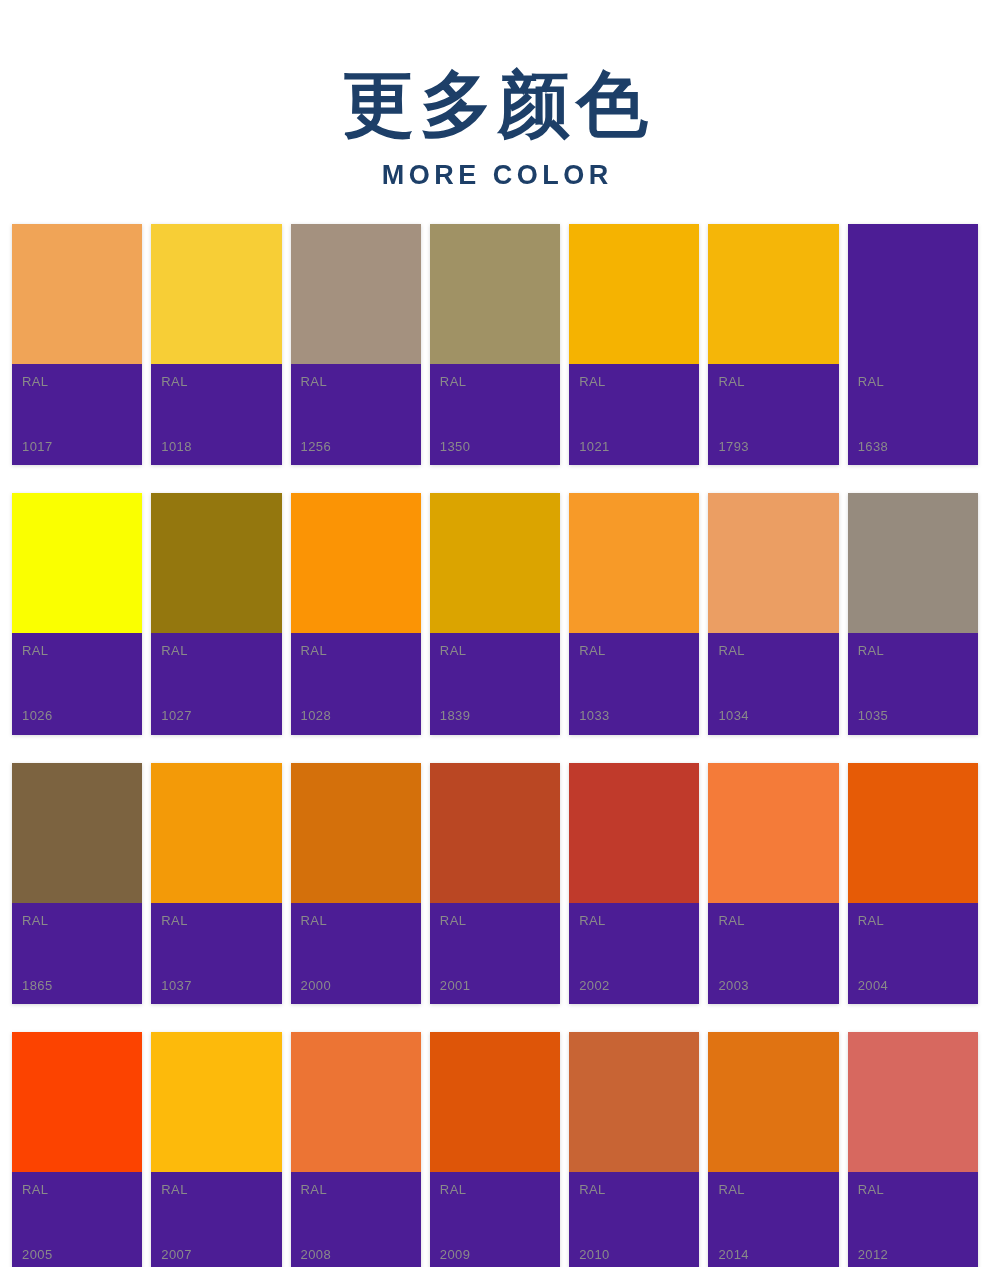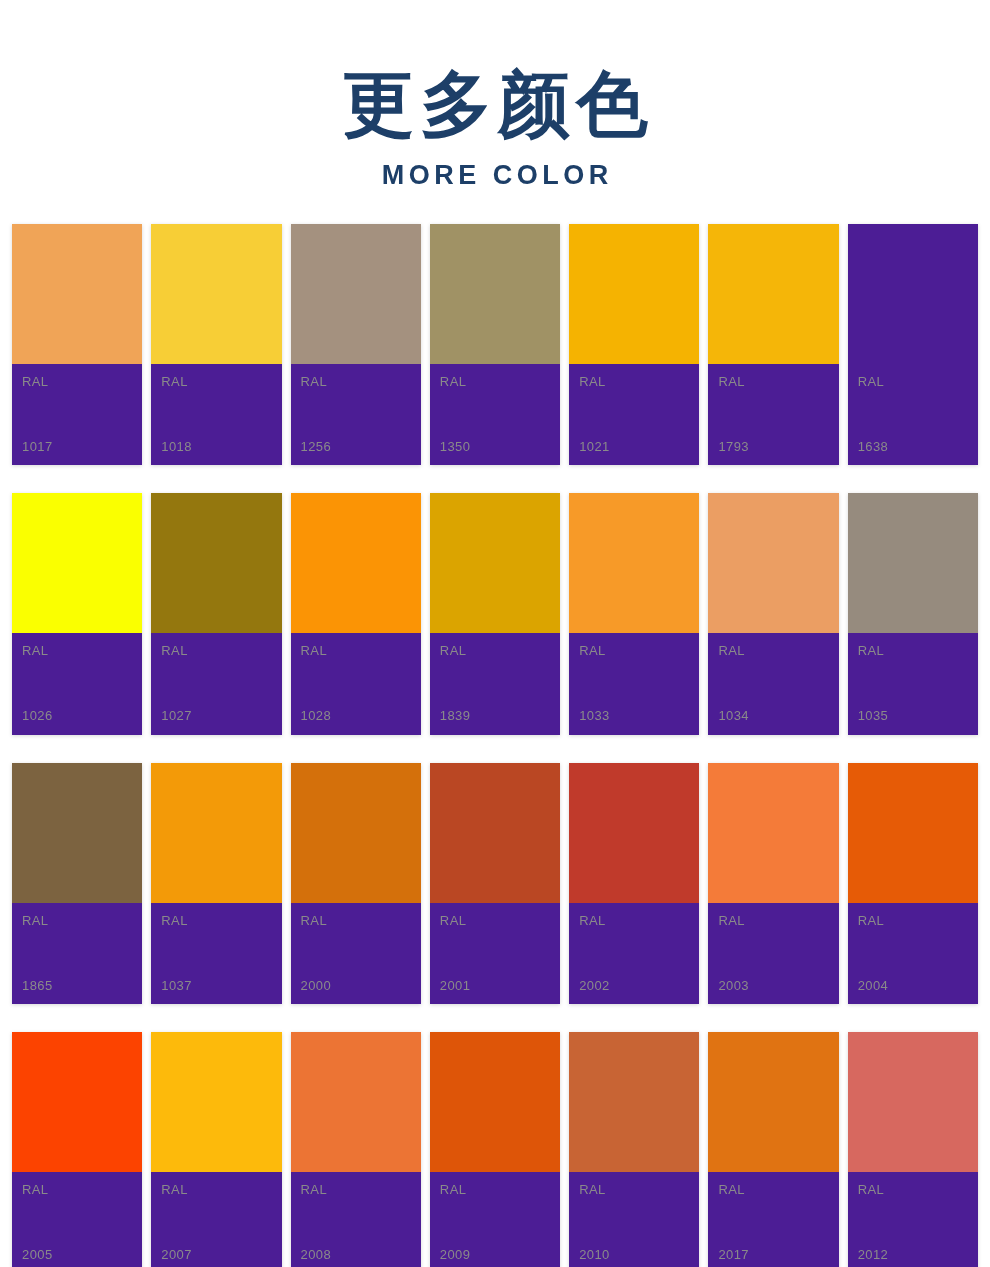--- a/index.html
+++ b/index.html
@@ -281,21 +281,21 @@
         <div class="swatch" style="background: rgb(200, 100, 52);"></div>
         <div class="label">
           <span class="label-name">RAL</span>
           <span class="label-code">2010</span>
         </div>
       </div>
       <div class="card">
         <div class="swatch" style="background: rgb(224, 115, 18);"></div>
         <div class="label">
           <span class="label-name">RAL</span>
-          <span class="label-code">2017</span>
+          <span class="label-code">2014</span>
         </div>
       </div>
       <div class="card">
         <div class="swatch" style="background: rgb(215, 104, 95);"></div>
         <div class="label">
           <span class="label-name">RAL</span>
           <span class="label-code">2012</span>
         </div>
       </div>
       <div class="card">

